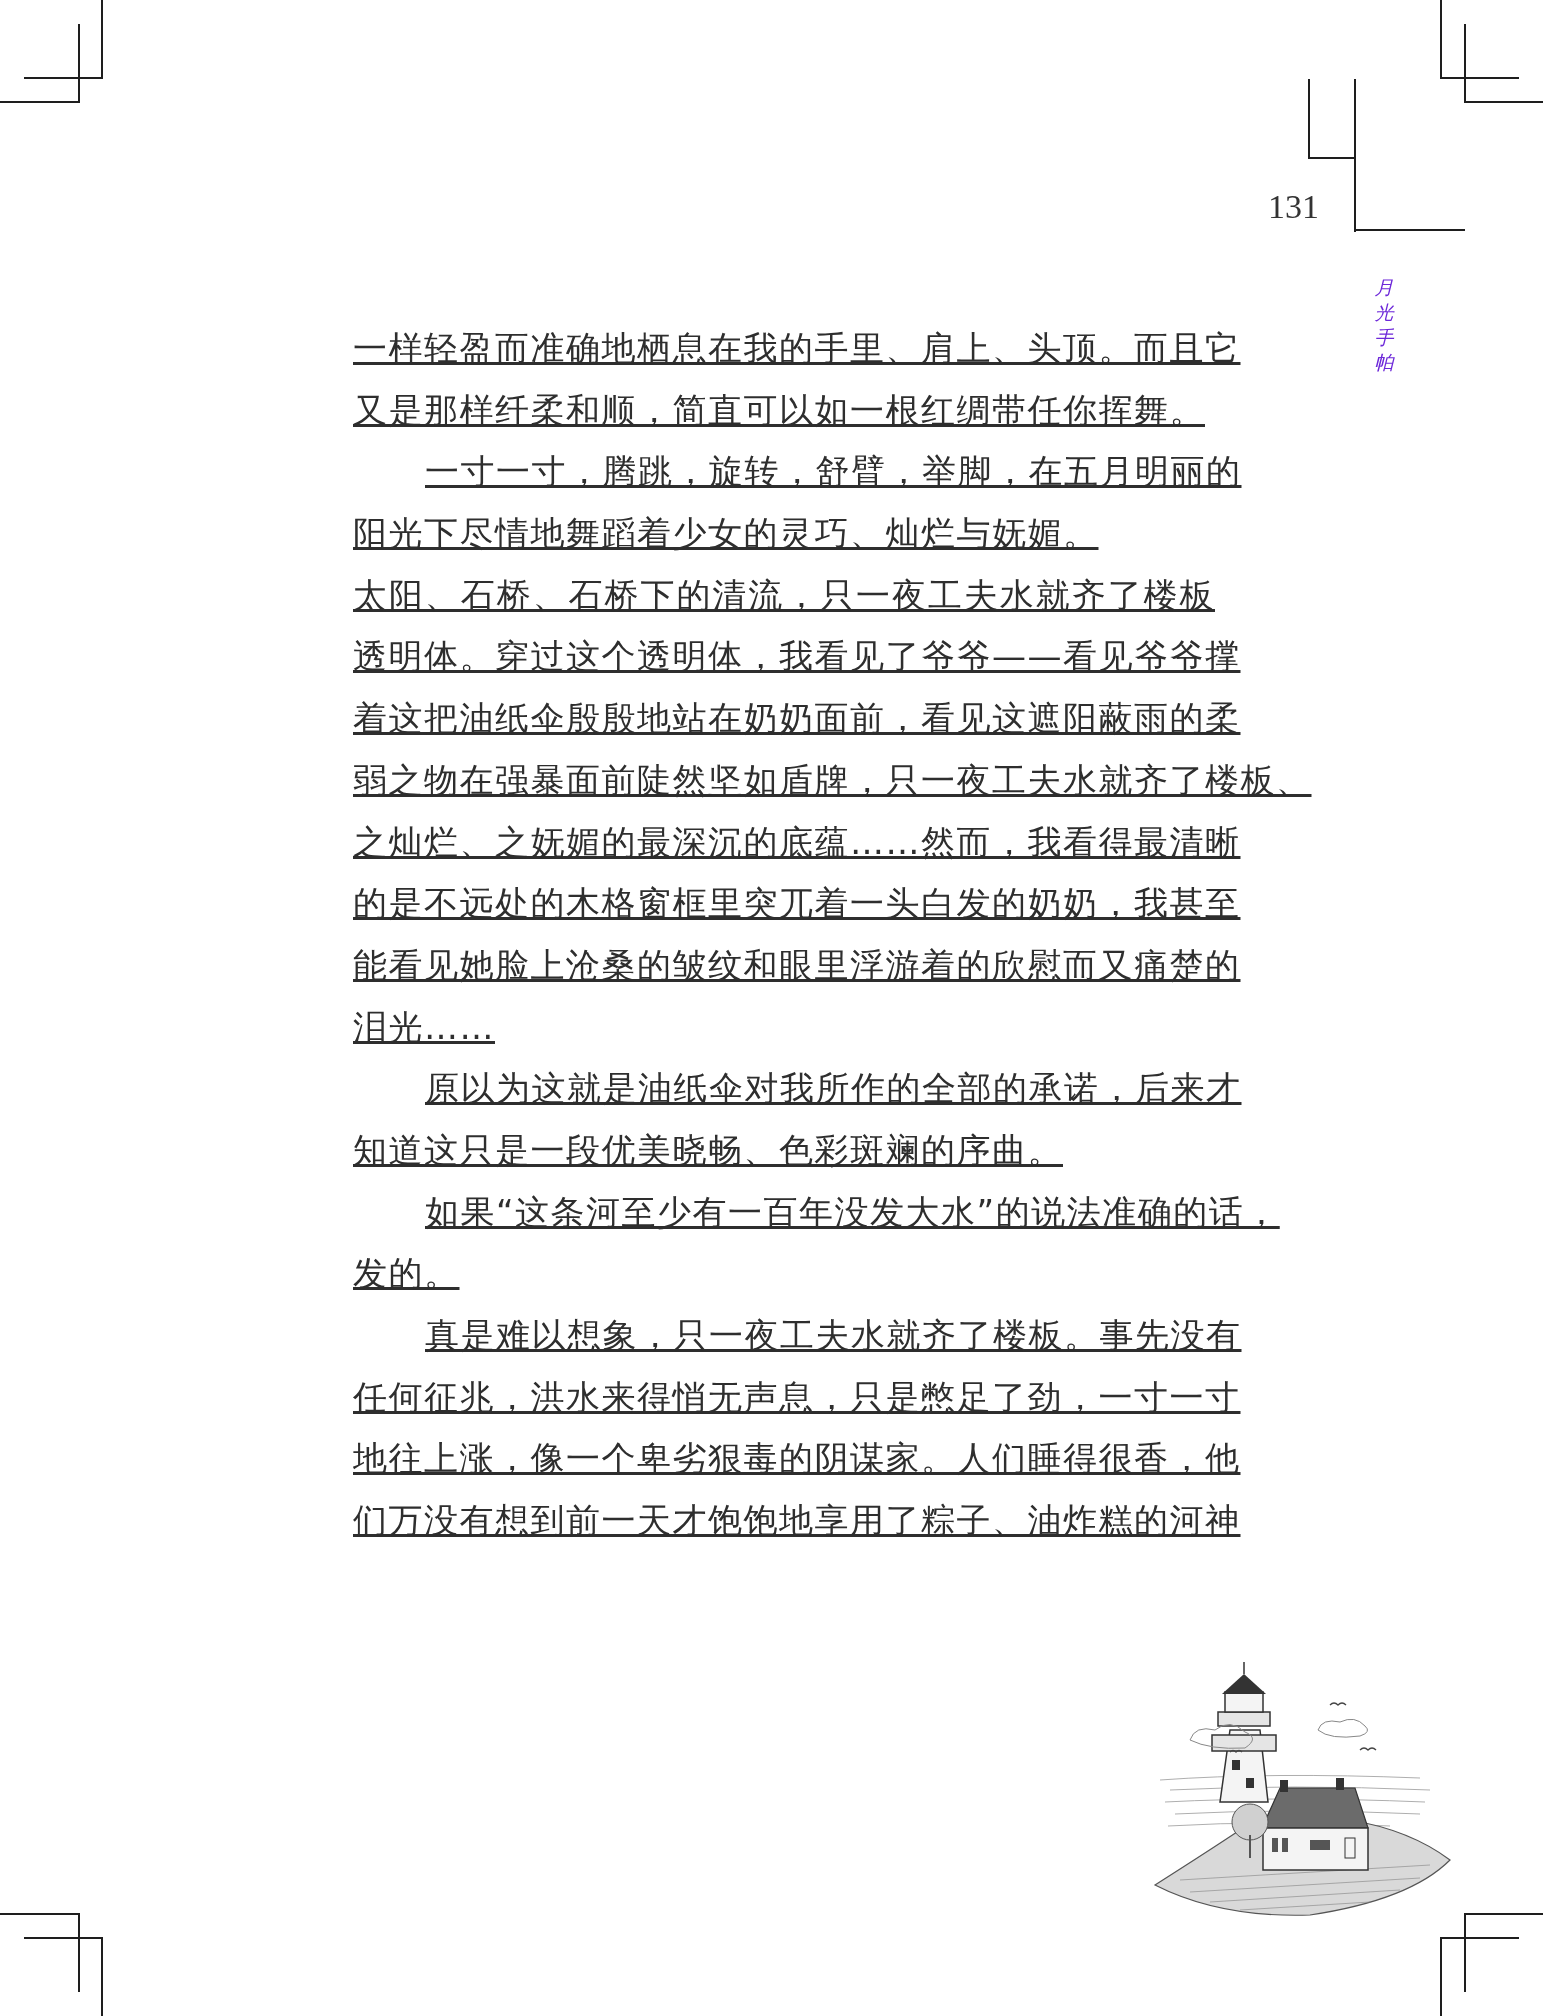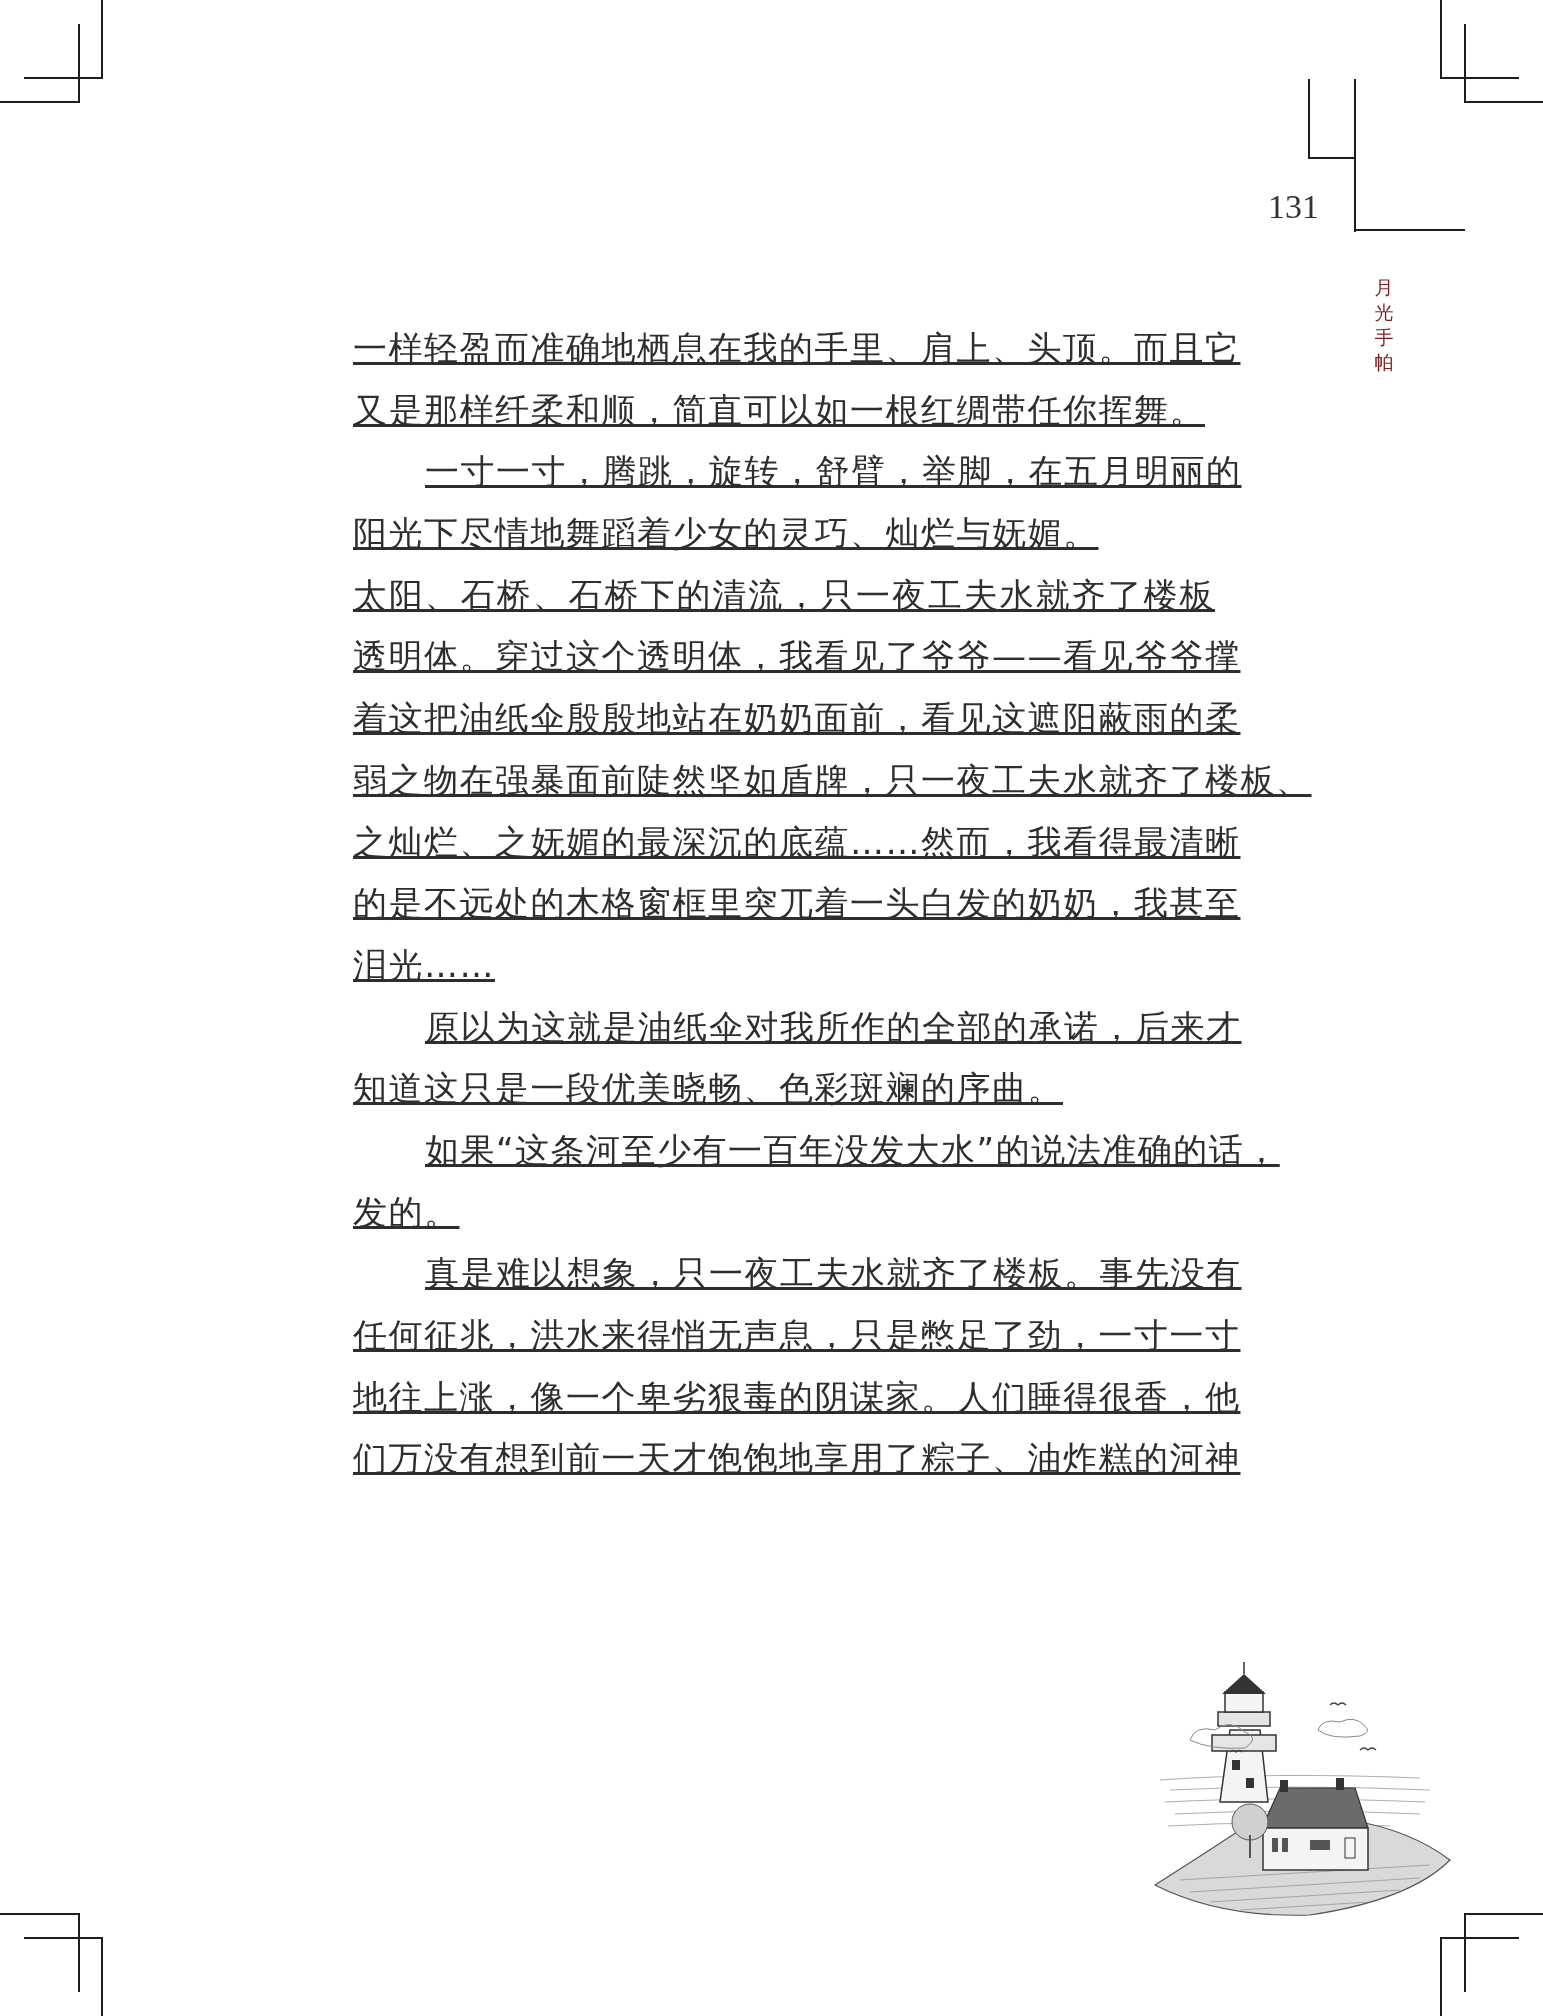--- a/index.html
+++ b/index.html
@@ -31,23 +31,24 @@
     color: #333;
     letter-spacing: 0px;
   }
   .running-title {
     position: absolute;
     left: 1372px;
     top: 275px;
     width: 24px;
     font-size: 19px;
     line-height: 25px;
-    color: #7f1d1d;
+    color: #6d28d9;
     text-align: center;
     word-break: break-all;
+    font-style: italic;
   }
 
   .body-text {
     position: absolute;
     left: 353px;
     top: 318px;
     width: 862px;
   }
   .line {
     height: 61.7px;
@@ -115,20 +116,21 @@
     <div class="line justify">一样轻盈而准确地栖息在我的手里、肩上、头顶。而且它</div>
     <div class="line">又是那样纤柔和顺，简直可以如一根红绸带任你挥舞。</div>
     <div class="line indent justify">一寸一寸，腾跳，旋转，舒臂，举脚，在五月明丽的</div>
     <div class="line">阳光下尽情地舞蹈着少女的灵巧、灿烂与妩媚。</div>
     <div class="line justify">太阳、石桥、石桥下的清流，只一夜工夫水就齐了楼板</div>
     <div class="line justify">透明体。穿过这个透明体，我看见了爷爷——看见爷爷撑</div>
     <div class="line justify">着这把油纸伞殷殷地站在奶奶面前，看见这遮阳蔽雨的柔</div>
     <div class="line justify">弱之物在强暴面前陡然坚如盾牌，只一夜工夫水就齐了楼板、</div>
     <div class="line justify">之灿烂、之妩媚的最深沉的底蕴……然而，我看得最清晰</div>
     <div class="line justify">的是不远处的木格窗框里突兀着一头白发的奶奶，我甚至</div>
+    <div class="line justify">能看见她脸上沧桑的皱纹和眼里浮游着的欣慰而又痛楚的</div>
     <div class="line">泪光……</div>
     <div class="line indent justify">原以为这就是油纸伞对我所作的全部的承诺，后来才</div>
     <div class="line">知道这只是一段优美晓畅、色彩斑斓的序曲。</div>
     <div class="line indent justify">如果“这条河至少有一百年没发大水”的说法准确的话，</div>
     <div class="line">发的。</div>
     <div class="line indent justify">真是难以想象，只一夜工夫水就齐了楼板。事先没有</div>
     <div class="line justify">任何征兆，洪水来得悄无声息，只是憋足了劲，一寸一寸</div>
     <div class="line justify">地往上涨，像一个卑劣狠毒的阴谋家。人们睡得很香，他</div>
     <div class="line justify">们万没有想到前一天才饱饱地享用了粽子、油炸糕的河神</div>
   </div>

